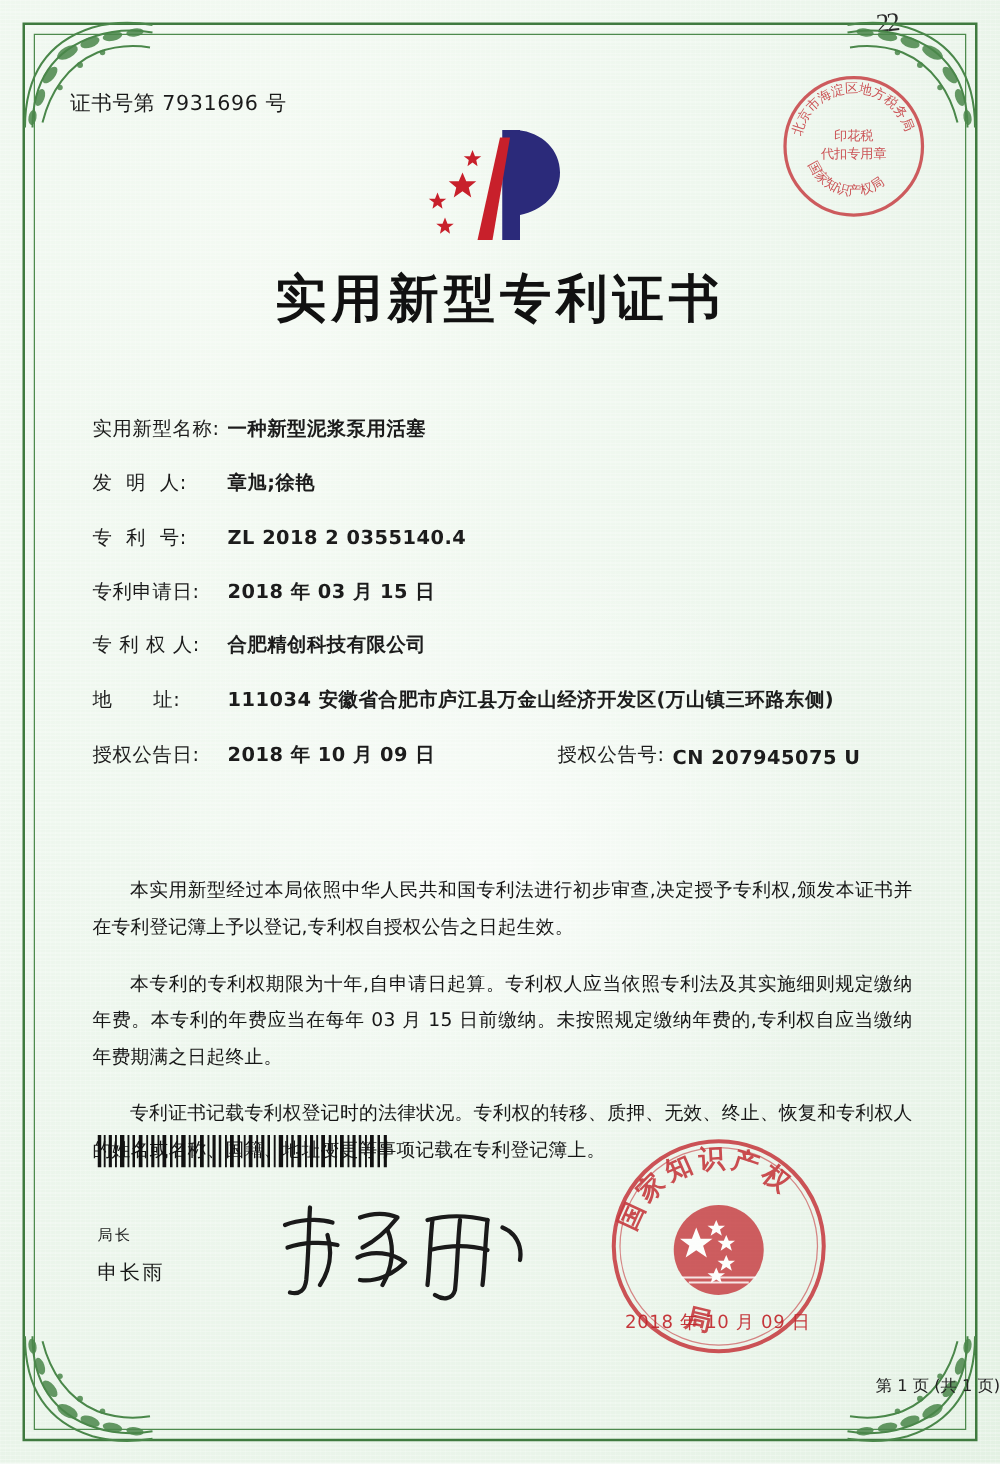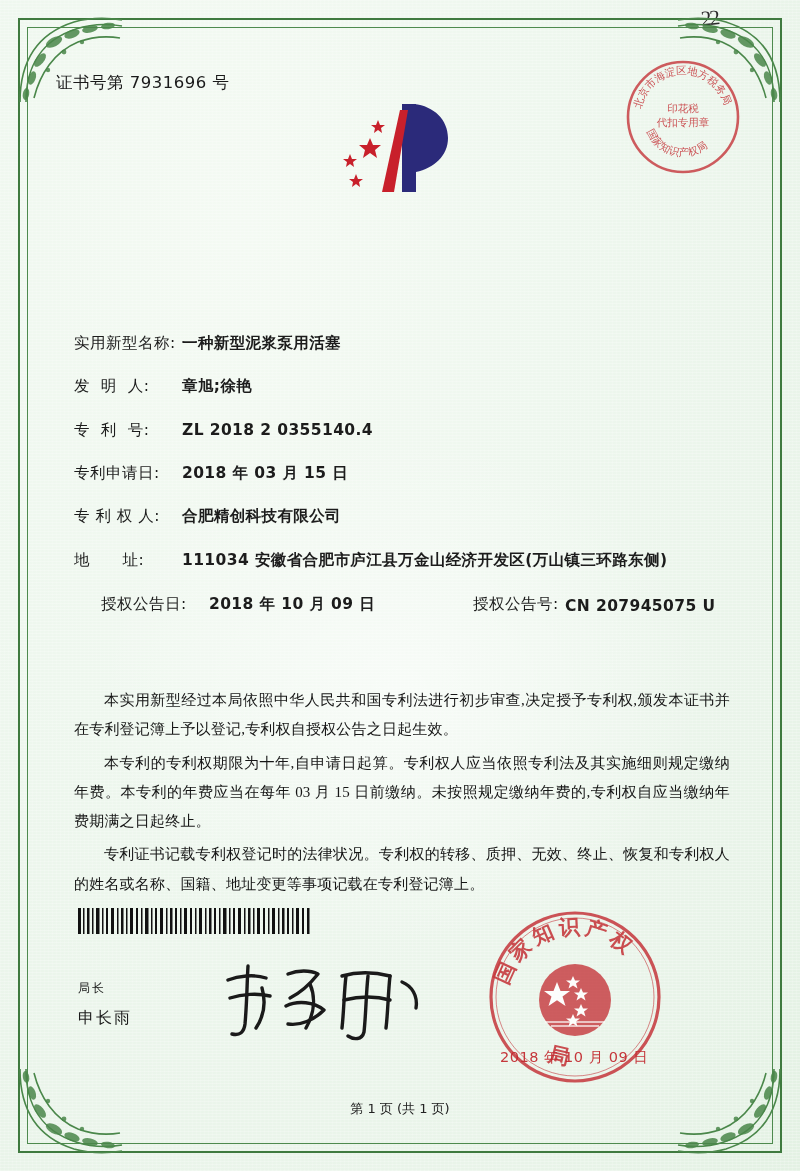--- a/index.html
+++ b/index.html
@@ -134,42 +134,40 @@
     font-weight: bold;
   }
   .field-value.addr {
     line-height: 1.65;
   }
 
   .row-split {
     display: flex;
     align-items: baseline;
     margin-bottom: 14px;
-    margin-left: 27px;
   }
   .split-left { display: flex; align-items: baseline; width: 372px; }
   .split-right { display: flex; align-items: flex-end; }
   .split-right .field-label { width: 92px; flex: 0 0 92px; }
 
   
   .body-text {
     position: absolute;
     left: 74px; top: 682px;
     width: 656px;
     font-size: 15px;
     line-height: 1.95;
     color: #161616;
     text-align: justify;
     font-family: "DejaVu Sans", "Liberation Sans", sans-serif;
   }
   .body-text p {
-    margin: 4px 0 2px 0;
+    margin: 16px 0 2px 0;
     text-indent: 2em;
     letter-spacing: 0.2px;
-    font-family: Liberation Serif, serif;
   }
 
   
   .barcode {
     position: absolute;
     left: 78px; top: 908px;
     width: 232px; height: 26px;
   }
 
   
@@ -210,21 +208,21 @@
     letter-spacing: 0.5px;
     font-family: "DejaVu Sans", "Liberation Sans", sans-serif;
     opacity: 0.92;
   }
 
   
   .page-footer {
     position: absolute;
     left: 0; top: 1100px;
     width: 800px;
-    text-align: center;
+    text-align: right;
     font-size: 13px;
     color: #222;
     font-family: "DejaVu Sans", "Liberation Sans", sans-serif;
   }
 
   
   .hand-annotation {
     position: absolute;
     right: 82px; top: 6px;
     font-size: 21px;
@@ -340,20 +338,21 @@
       <path d="M64,18 L72,18 L58,100 L46,100 Z" fill="#c8202b"></path>
       <g fill="#c8202b">
         <polygon points="34,46 37,53 45,53 39,58 41,66 34,61 27,66 29,58 23,53 31,53"></polygon>
         <polygon points="14,62 16,67 21,67 17,70 18,75 14,72 10,75 11,70 7,67 12,67"></polygon>
         <polygon points="20,82 22,87 27,87 23,90 24,95 20,92 16,95 17,90 13,87 18,87"></polygon>
         <polygon points="42,28 44,33 49,33 45,36 46,41 42,38 38,41 39,36 35,33 40,33"></polygon>
       </g>
     </svg>
   </div>
 
+  <div class="cert-title">实用新型专利证书</div>
 
   <div class="stamp-office">
     <svg width="118" height="118" viewBox="0 0 118 118">
       <circle cx="59" cy="59" r="55" fill="none" stroke="#c2272d" stroke-width="2.6" opacity="0.85"></circle>
       <path id="arcTop" d="M 16,59 A 43,43 0 0 1 102,59" fill="none"></path>
       <path id="arcBot" d="M 20,59 A 39,39 0 0 0 98,59" fill="none"></path>
       <text font-family="DejaVu Sans, sans-serif" font-size="10.5" fill="#c2272d" opacity="0.9">
         <textPath href="#arcTop" startOffset="6%">北京市海淀区地方税务局</textPath>
       </text>
       <text font-family="DejaVu Sans, sans-serif" font-size="10.5" fill="#c2272d" opacity="0.9">

